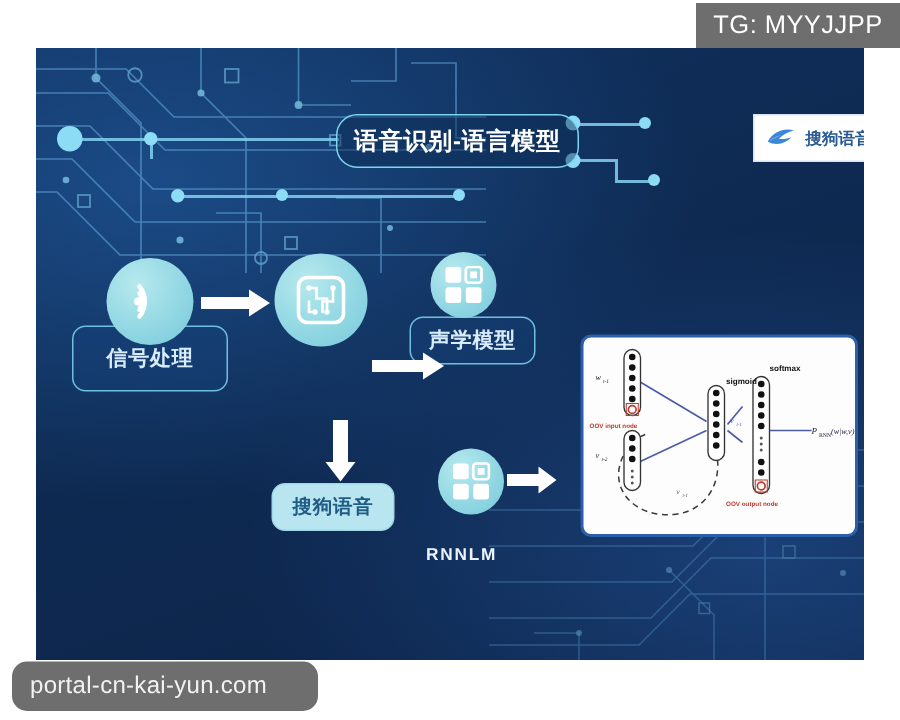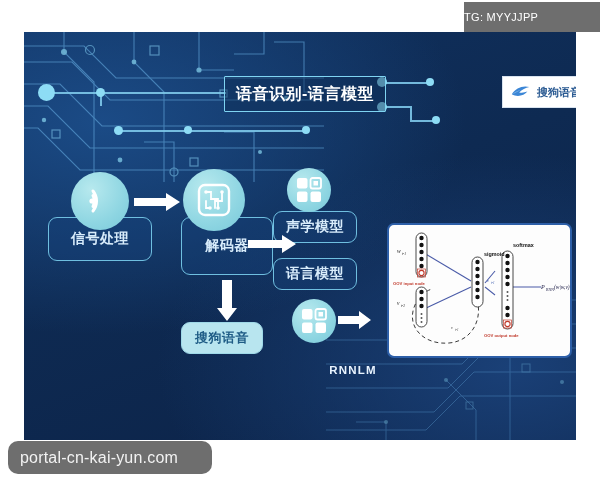--- a/index.html
+++ b/index.html
@@ -7,21 +7,21 @@
     width:600px;height:480px;
     background:#ffffff;
     font-family:"Liberation Sans","DejaVu Sans",sans-serif;
     position:relative;overflow:hidden;
   }
 
   
   #tg-watermark{
     position:absolute;left:464px;top:2px;width:136px;height:30px;
     background:#6e6e6e;color:#ffffff;
-    font-size:11px;line-height:30px;letter-spacing:.3px;
+    font-size:17px;line-height:30px;text-align:center;letter-spacing:.3px;
     z-index:40;
   }
 
   
   #slide{
     position:absolute;left:24px;top:32px;width:552px;height:408px;
     background:
       radial-gradient(120% 95% at 14% 22%, #1b4b86 0%, rgba(27,75,134,0) 55%),
       radial-gradient(110% 90% at 88% 82%, #1a4077 0%, rgba(26,64,119,0) 58%),
       linear-gradient(160deg,#10315f 0%,#0e2a52 45%,#0c2348 100%);
@@ -29,21 +29,21 @@
   }
 
   
   .circuit{position:absolute;opacity:.55;pointer-events:none;}
   .circuit.tl{left:0;top:0;width:300px;height:150px;opacity:.75;}
   .circuit.br{right:0;bottom:0;width:250px;height:150px;opacity:.45;}
 
   
   #title-pill{
     position:absolute;left:200px;top:44px;width:160px;height:34px;
-    border:1.6px solid #7fd4f2;border-radius:1px;
+    border:1.6px solid #7fd4f2;border-radius:14px;
     background:rgba(14,44,85,.45);
     color:#ffffff;font-size:16px;font-weight:bold;
     display:flex;align-items:center;justify-content:center;
     letter-spacing:.5px;z-index:12;
   }
   
   .node-dot{position:absolute;border-radius:50%;background:#8ddcf5;z-index:11;}
   .trace{position:absolute;background:#7ec9ea;z-index:10;opacity:.9;}
 
   
@@ -78,22 +78,22 @@
   }
   .flow-box.solid{
     background:#b8e5ef;border-color:#9fd9e8;color:#1f5c86;
   }
 
   
   .arrow{position:absolute;z-index:15;}
 
   
   #rnnlm-label{
-    position:absolute;left:284px;top:332px;width:90px;
-    text-align:center;color:#e9f4ff;font-size:11.5px;font-weight:bold;
+    position:absolute;left:260px;top:332px;width:90px;
+    color:#e9f4ff;font-size:11.5px;font-weight:bold;
     letter-spacing:1.2px;z-index:16;
   }
 
   
   #nn-panel{
     position:absolute;left:363px;top:191px;width:185px;height:135px;
     background:#fdfdfd;border:2px solid #2d5fa8;border-radius:7px;
     box-sizing:border-box;overflow:hidden;z-index:18;
   }
 
@@ -228,23 +228,20 @@
         <path d="M9 18 V25 H13"></path>
       </g>
       <g fill="#ffffff">
         <circle cx="9" cy="9" r="1.8"></circle>
           <circle cx="25" cy="9" r="1.8"></circle>
         <circle cx="21" cy="25" r="1.8"></circle>
           <circle cx="13" cy="25" r="1.8"></circle>
       </g>
     </svg>
   </div>
-  <div class="flow-box" style="left:157px;top:185px;width:92px;height:58px;">
-    <span>解码器</span>
-  </div>
 
   <svg class="arrow" style="left:224px;top:202px;" width="50" height="20" viewBox="0 0 50 20">
     <path d="M0 6 H34 V1 L48 10 L34 19 V14 H0 Z" fill="#ffffff"></path>
   </svg>
 
   <svg class="arrow" style="left:192px;top:248px;" width="22" height="42" viewBox="0 0 22 42">
     <path d="M6 0 H16 V28 H21 L11 41 L1 28 H6 Z" fill="#ffffff"></path>
   </svg>
 
   <div class="flow-box solid" style="left:157px;top:290px;width:82px;height:32px;font-size:13px;">
@@ -257,23 +254,20 @@
       <rect x="14.5" y="1" width="10.5" height="10.5" rx="2" fill="none" stroke="#ffffff" stroke-width="1.8"></rect>
       <rect x="17.5" y="4" width="4.5" height="4.5" fill="#ffffff"></rect>
       <rect x="1" y="14.5" width="10.5" height="10.5" rx="2" fill="#ffffff"></rect>
       <rect x="14.5" y="14.5" width="10.5" height="10.5" rx="2" fill="#ffffff"></rect>
     </svg>
   </div>
   <div class="flow-box" style="left:249px;top:179px;width:84px;height:32px;text-align:center;">
     <span>声学模型</span>
   </div>
 
-  <div class="flow-box" style="left:249px;top:226px;width:84px;height:32px;">
-    <span>语言模型</span>
-  </div>
   <div class="circ-icon" style="left:268px;top:267px;width:44px;height:44px;">
     <svg width="26" height="26" viewBox="0 0 26 26">
       <rect x="1" y="1" width="10.5" height="10.5" rx="2" fill="#ffffff"></rect>
       <rect x="14.5" y="1" width="10.5" height="10.5" rx="2" fill="none" stroke="#ffffff" stroke-width="1.8"></rect>
       <rect x="17.5" y="4" width="4.5" height="4.5" fill="#ffffff"></rect>
       <rect x="1" y="14.5" width="10.5" height="10.5" rx="2" fill="#ffffff"></rect>
       <rect x="14.5" y="14.5" width="10.5" height="10.5" rx="2" fill="#ffffff"></rect>
     </svg>
   </div>
 

